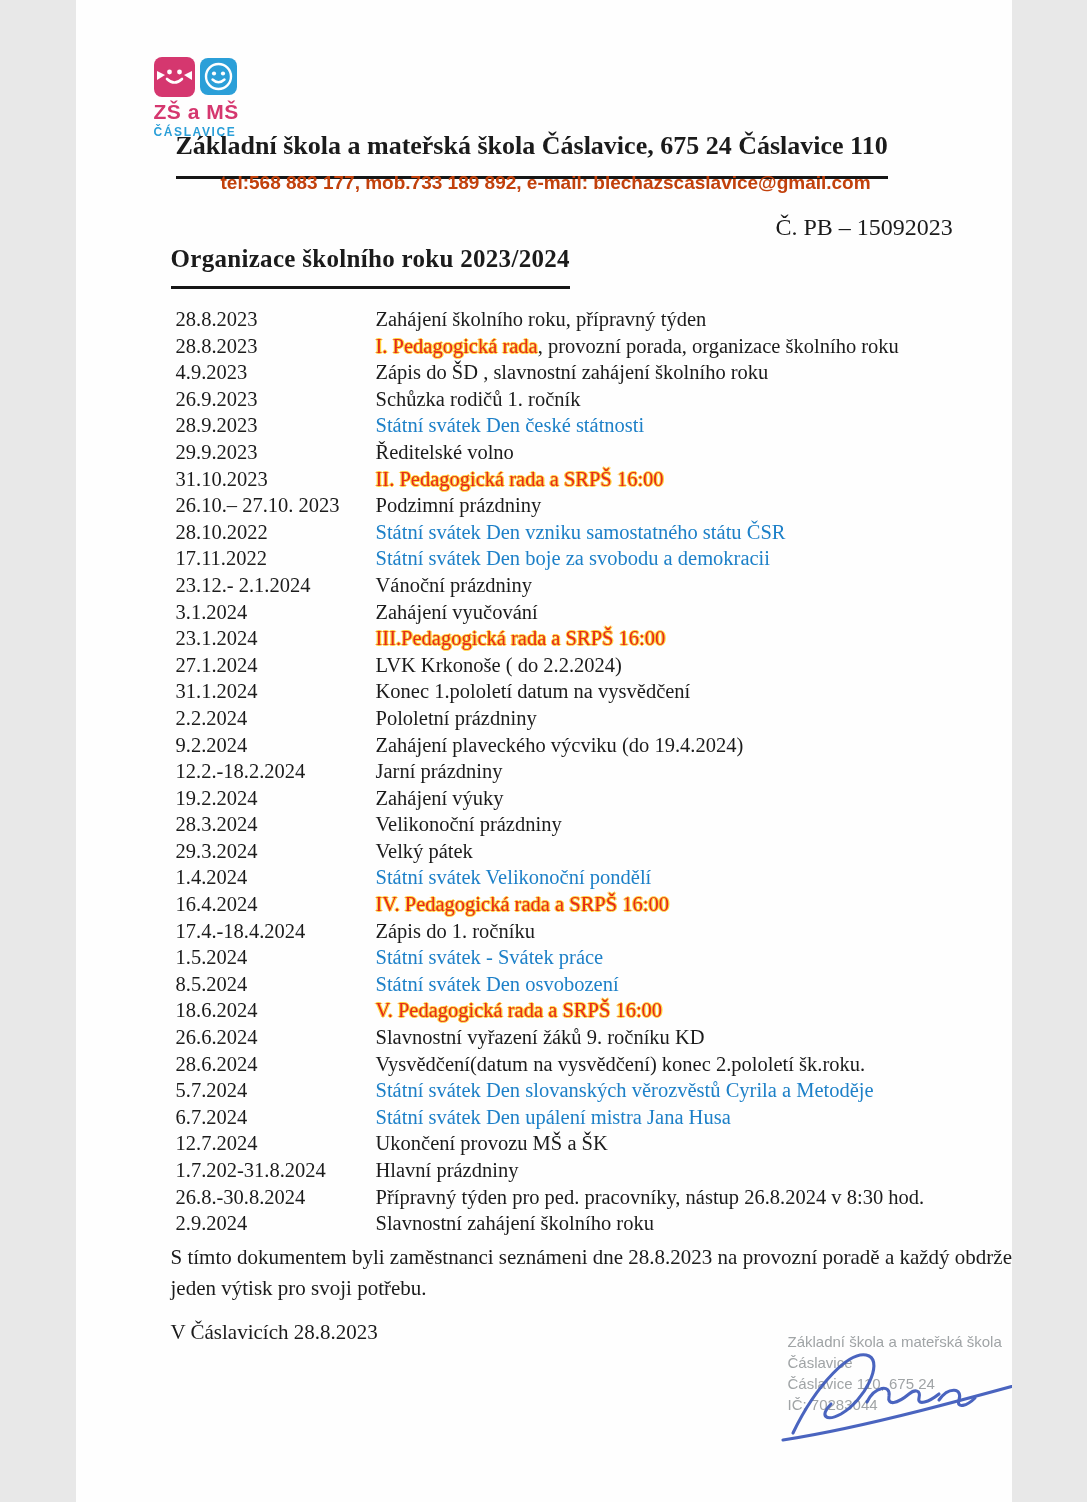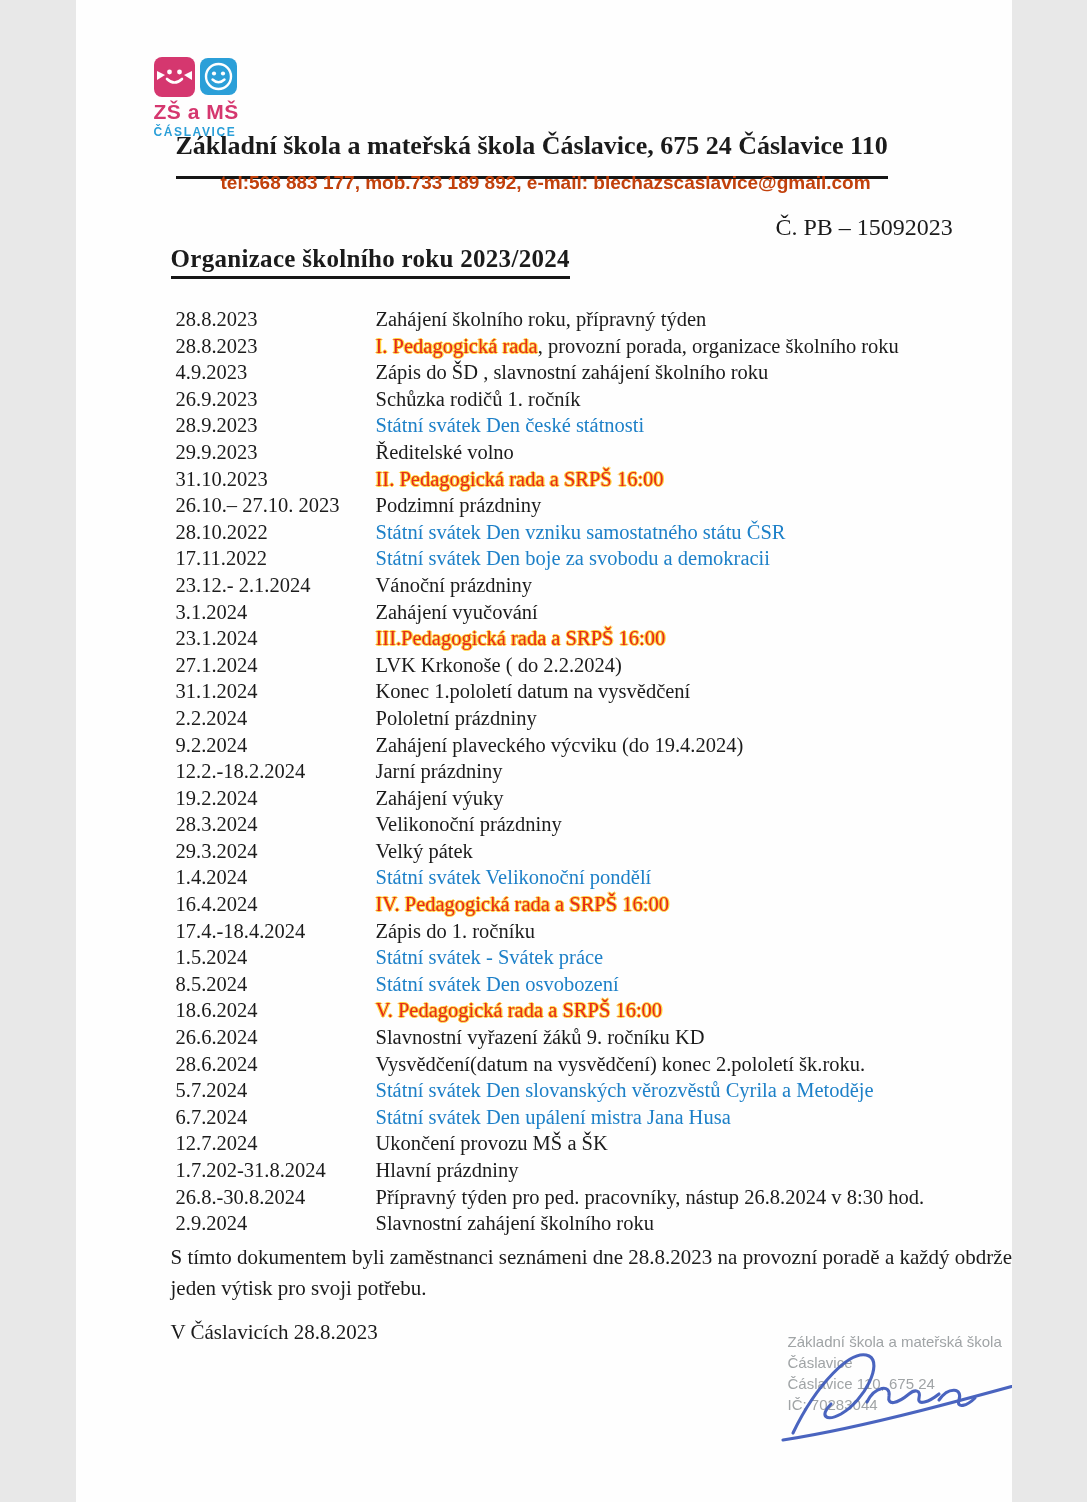--- a/index.html
+++ b/index.html
@@ -30,21 +30,21 @@
   }
   .contact{
     position:absolute;left:145px;top:172px;
     font-family:"Liberation Sans",sans-serif;font-weight:bold;font-size:19px;
     white-space:nowrap;color:#c2410c;
   }
   .refnum{position:absolute;left:700px;top:214px;font-size:24px;}
   .heading{
     position:absolute;left:95px;top:245px;
     font-size:25px;font-weight:bold;letter-spacing:0.3px;
-    border-bottom:3.5px solid #161616;padding-bottom:3px;
+    border-bottom:3.5px solid #161616;padding-bottom:13px;
     white-space:nowrap;
   }
   
   .schedule{position:absolute;left:100px;top:306px;width:920px;}
   .row{display:flex;line-height:26.6px;font-size:20.5px;}
   .date{flex:0 0 200px;white-space:nowrap;}
   .event{white-space:nowrap;}
   .p-black{color:#1b1b1b;}
   .p-blue{color:#1d80c8;}
   .p-red{

